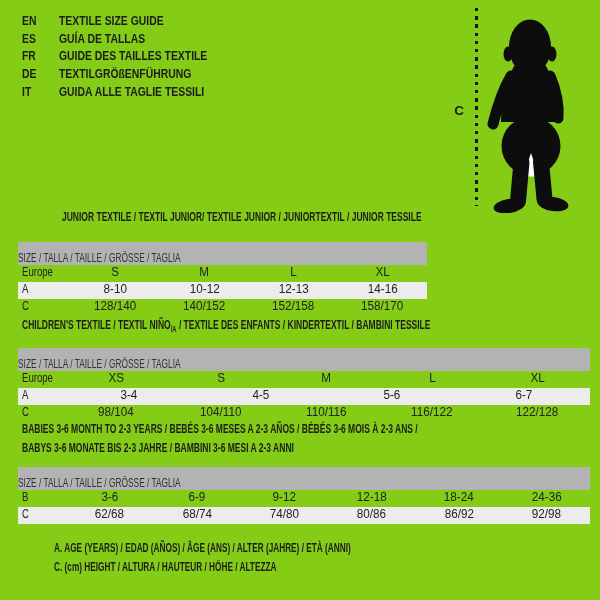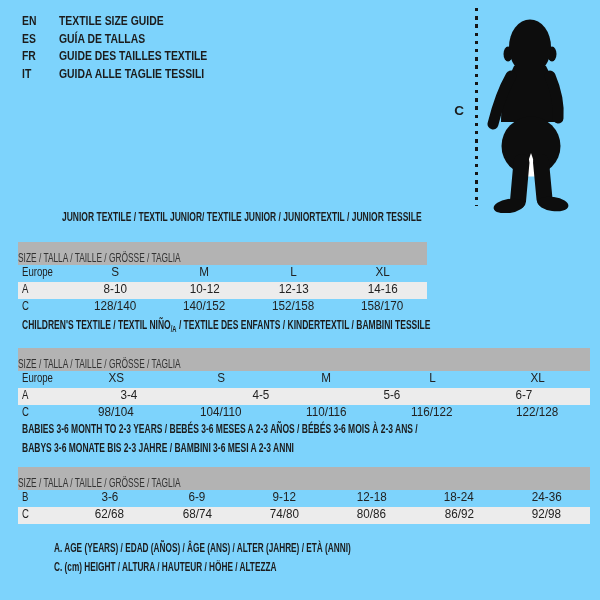--- a/index.html
+++ b/index.html
@@ -1,17 +1,17 @@
 <!DOCTYPE html>
 <html><head>
 <meta charset="utf-8">
 <style>
   html,body { margin:0; padding:0; background:#fff; }
   .page {
-    position:relative; width:600px; height:600px; background:#7dd3fc;
+    position:relative; width:600px; height:600px; background:#84cc16;
     font-family:"Liberation Sans","DejaVu Sans",sans-serif; color:#1c1c1c;
     overflow:hidden;
   }
   
   .cond { display:inline-block; white-space:nowrap; transform:scaleX(var(--sx,.70)); transform-origin:0 50%; }
   .cond-c { display:inline-block; white-space:nowrap; transform:scaleX(var(--sx,.95)); transform-origin:50% 50%; }
 
   
   .lang-block { position:absolute; left:22px; top:12px; }
   .lang-row { display:flex; height:17.6px; align-items:center; font-weight:bold; font-size:13px; }
@@ -62,20 +62,24 @@
     </div>
     <div class="lang-row">
       <span class="lang-code"><span class="cond" style="--sx:.8">ES</span></span>
       <span class="cond" style="--sx:.8">GUÍA DE TALLAS</span>
     </div>
     <div class="lang-row">
       <span class="lang-code"><span class="cond" style="--sx:.8">FR</span></span>
       <span class="cond" style="--sx:.8">GUIDE DES TAILLES TEXTILE</span>
     </div>
     <div class="lang-row">
+      <span class="lang-code"><span class="cond" style="--sx:.8">DE</span></span>
+      <span class="cond" style="--sx:.8">TEXTILGRÖßENFÜHRUNG</span>
+    </div>
+    <div class="lang-row">
       <span class="lang-code"><span class="cond" style="--sx:.8">IT</span></span>
       <span class="cond" style="--sx:.8">GUIDA ALLE TAGLIE TESSILI</span>
     </div>
   </div>
 
   <div class="dotted-line"></div>
   <div class="c-label">C</div>
   <svg class="baby-svg" viewBox="0 0 100 203" aria-hidden="true">
     <g fill="#0d0d0d" stroke="none">
 

